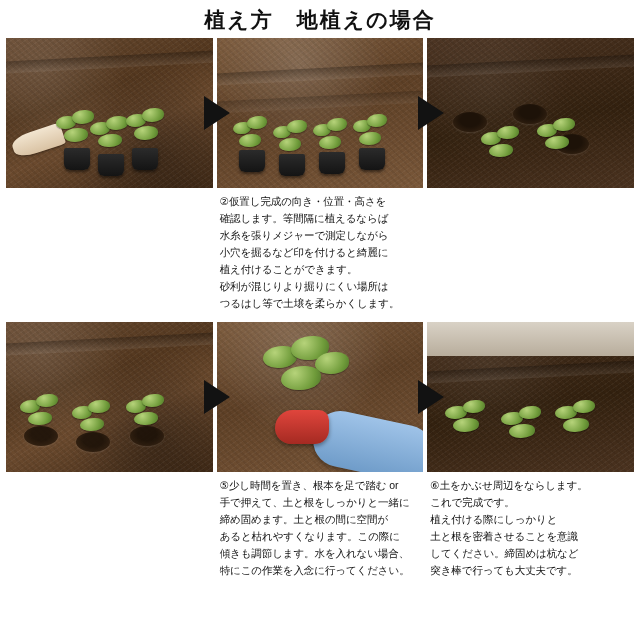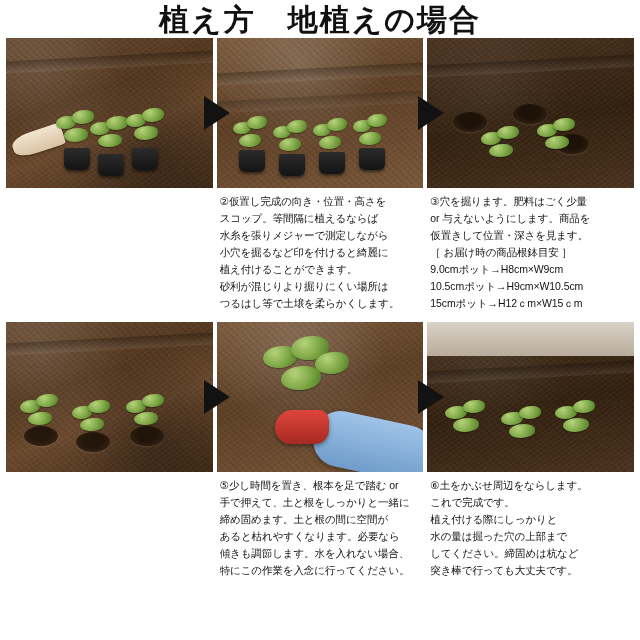--- a/index.html
+++ b/index.html
@@ -7,21 +7,21 @@
     width:640px;height:640px;
     background:#ffffff;
     font-family:"Liberation Sans","DejaVu Sans",sans-serif;
     color:#1a1a1a;
     overflow:hidden;
   }
   .page{position:relative;width:640px;height:640px;}
 
   .title{
     text-align:center;
-    font-size:30px;
+    font-size:21px;
     font-weight:700;
     letter-spacing:2px;
     padding-top:4px;
     height:34px;
     line-height:32px;
     color:#111;
   }
 
   .grid{
     display:grid;
@@ -210,21 +210,21 @@
             <div class="leaf" style="left:16px;top:0px;width:20px;height:13px;"></div>
             <div class="leaf" style="left:8px;top:18px;width:22px;height:13px;"></div>
           </div>
           <div class="plant" style="left:134px;top:76px;">
             <div class="leaf" style="left:2px;top:6px;width:18px;height:12px;"></div>
             <div class="leaf" style="left:16px;top:0px;width:20px;height:13px;"></div>
             <div class="leaf" style="left:8px;top:18px;width:22px;height:13px;"></div>
           </div>
         </div>
         <div class="caption">②仮置し完成の向き・位置・高さを
-スコップ。等間隔に植えるならば
+確認します。等間隔に植えるならば
 水糸を張りメジャーで測定しながら
 小穴を掘るなど印を付けると綺麗に
 植え付けることができます。
 砂利が混じりより掘りにくい場所は
 つるはし等で土壌を柔らかくします。</div>
       </div>
 
       <div class="cell">
         <div class="photo">
           <div class="soil dark"></div>
@@ -237,27 +237,20 @@
             <div class="leaf" style="left:2px;top:6px;width:20px;height:13px;"></div>
             <div class="leaf" style="left:18px;top:0px;width:22px;height:13px;"></div>
             <div class="leaf" style="left:10px;top:18px;width:24px;height:13px;"></div>
           </div>
           <div class="plant" style="left:108px;top:80px;">
             <div class="leaf" style="left:2px;top:6px;width:20px;height:13px;"></div>
             <div class="leaf" style="left:18px;top:0px;width:22px;height:13px;"></div>
             <div class="leaf" style="left:10px;top:18px;width:24px;height:13px;"></div>
           </div>
         </div>
-        <div class="caption">③穴を掘ります。肥料はごく少量
-or 与えないようにします。商品を
-仮置きして位置・深さを見ます。
-［ お届け時の商品根鉢目安 ］
-9.0cmポット→H8cm×W9cm
-10.5cmポット→H9cm×W10.5cm
-15cmポット→H12ｃm×W15ｃm</div>
       </div>
 
     </div>
     <div class="arrow a1"></div>
     <div class="arrow a2"></div>
   </div>
 
   <div class="row2-wrap row2">
     <div class="grid">
 
@@ -296,21 +289,21 @@
             <div class="leaf" style="left:28px;top:0px;width:38px;height:24px;"></div>
             <div class="leaf" style="left:52px;top:16px;width:34px;height:22px;"></div>
             <div class="leaf" style="left:18px;top:30px;width:40px;height:24px;"></div>
           </div>
           <div class="sleeve" style="left:96px;top:96px;"></div>
           <div class="glove" style="left:58px;top:88px;"></div>
         </div>
         <div class="caption">⑤少し時間を置き、根本を足で踏む or
 手で押えて、土と根をしっかりと一緒に
 締め固めます。土と根の間に空間が
-あると枯れやすくなります。必要なら
+あると枯れやすくなります。この際に
 傾きも調節します。水を入れない場合、
 特にこの作業を入念に行ってください。</div>
       </div>
 
       <div class="cell">
         <div class="photo">
           <div class="soil dark"></div>
             <div class="grain"></div>
           <div class="wall"></div>
           <div class="furrow" style="top:44px;"></div>
@@ -326,21 +319,21 @@
           </div>
           <div class="plant" style="left:126px;top:78px;">
             <div class="leaf" style="left:2px;top:6px;width:22px;height:13px;"></div>
             <div class="leaf" style="left:20px;top:0px;width:22px;height:13px;"></div>
             <div class="leaf" style="left:10px;top:18px;width:26px;height:14px;"></div>
           </div>
         </div>
         <div class="caption">⑥土をかぶせ周辺をならします。
 これで完成です。
 植え付ける際にしっかりと
-水の量は掘った穴の上部まで
+土と根を密着させることを意識
 してください。締固めは杭など
 突き棒で行っても大丈夫です。</div>
       </div>
 
     </div>
     <div class="arrow a3"></div>
     <div class="arrow a4"></div>
   </div>
 
 </div>

